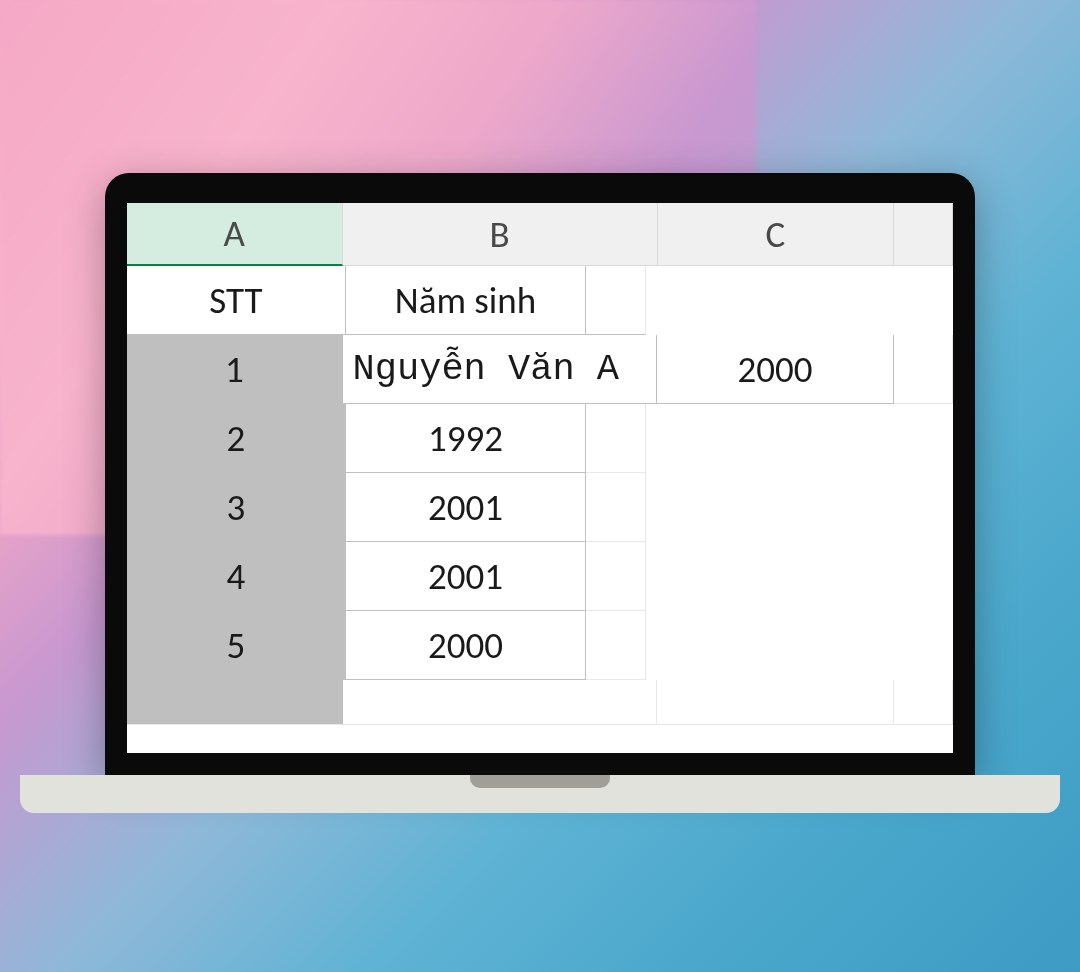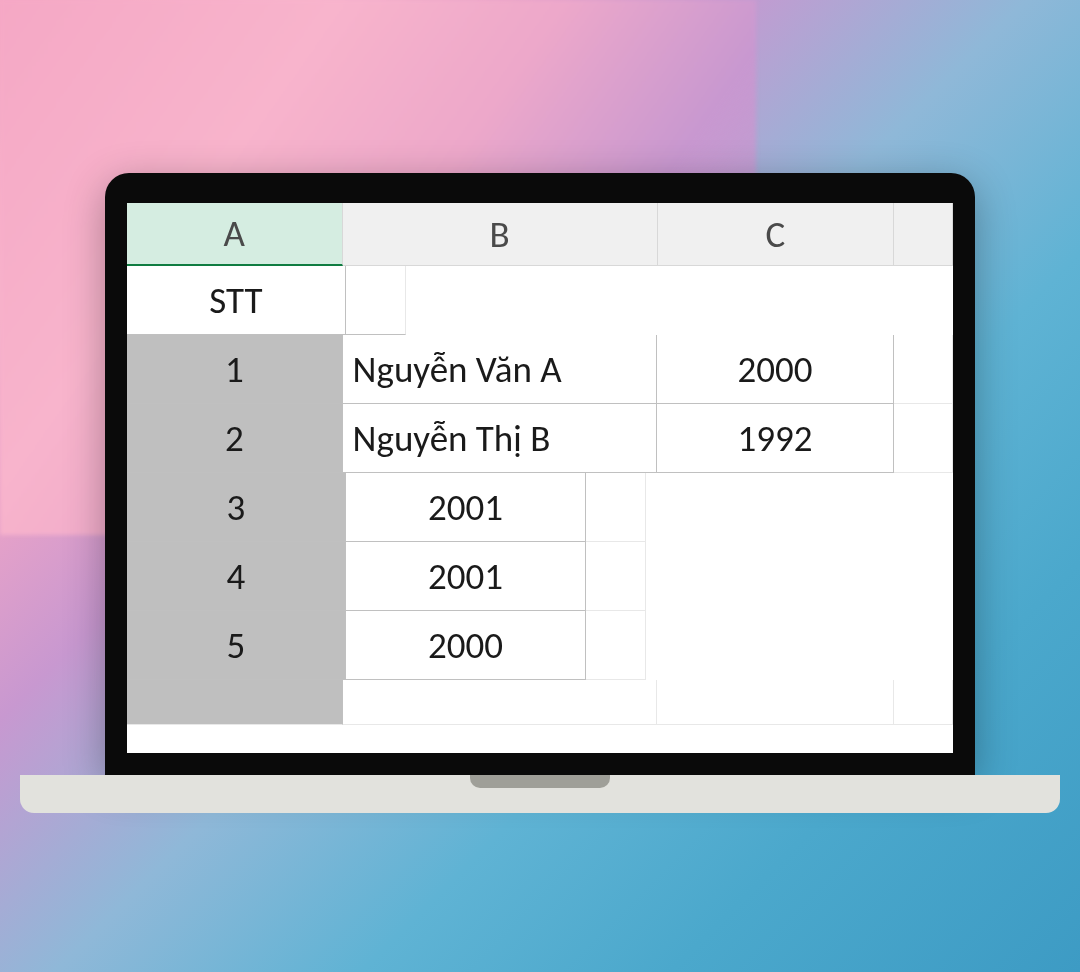--- a/index.html
+++ b/index.html
@@ -123,20 +123,21 @@
     padding: 0 10px;
     color: #1a1a1a;
     font-weight: 400;
     background: #ffffff;
   }
   .cell.center {
     justify-content: center;
   }
   .cell.left {
     justify-content: flex-start;
+    font-family: Liberation Mono, monospace;
   }
   .cell.filled {
     background: #bfbfbf;
   }
   .cell.faint-border {
     border-right: 1px solid #e8e8e8;
     border-bottom: 1px solid #e8e8e8;
   }
   .header-row .cell {
     border-bottom: 1px solid #c0c0c0;
@@ -157,33 +158,33 @@
 
         <div class="col-headers">
           <div class="col-header selected col-a">A</div>
           <div class="col-header col-b">B</div>
           <div class="col-header col-c">C</div>
           <div class="col-header col-d"></div>
         </div>
 
         <div class="sheet-row header-row">
           <div class="cell center col-a">STT</div>
+          <div class="cell center col-c">Năm sinh</div>
           <div class="cell col-d faint-border"></div>
         </div>
 
         <div class="sheet-row">
           <div class="cell center filled col-a">1</div>
           <div class="cell left col-b">Nguyễn Văn A</div>
           <div class="cell center col-c">2000</div>
           <div class="cell col-d faint-border"></div>
         </div>
 
         <div class="sheet-row">
           <div class="cell center filled col-a">2</div>
-          <div class="cell left col-b">Nguyễn Thị B</div>
           <div class="cell center col-c">1992</div>
           <div class="cell col-d faint-border"></div>
         </div>
 
         <div class="sheet-row">
           <div class="cell center filled col-a">3</div>
           <div class="cell center col-c">2001</div>
           <div class="cell col-d faint-border"></div>
         </div>
 

